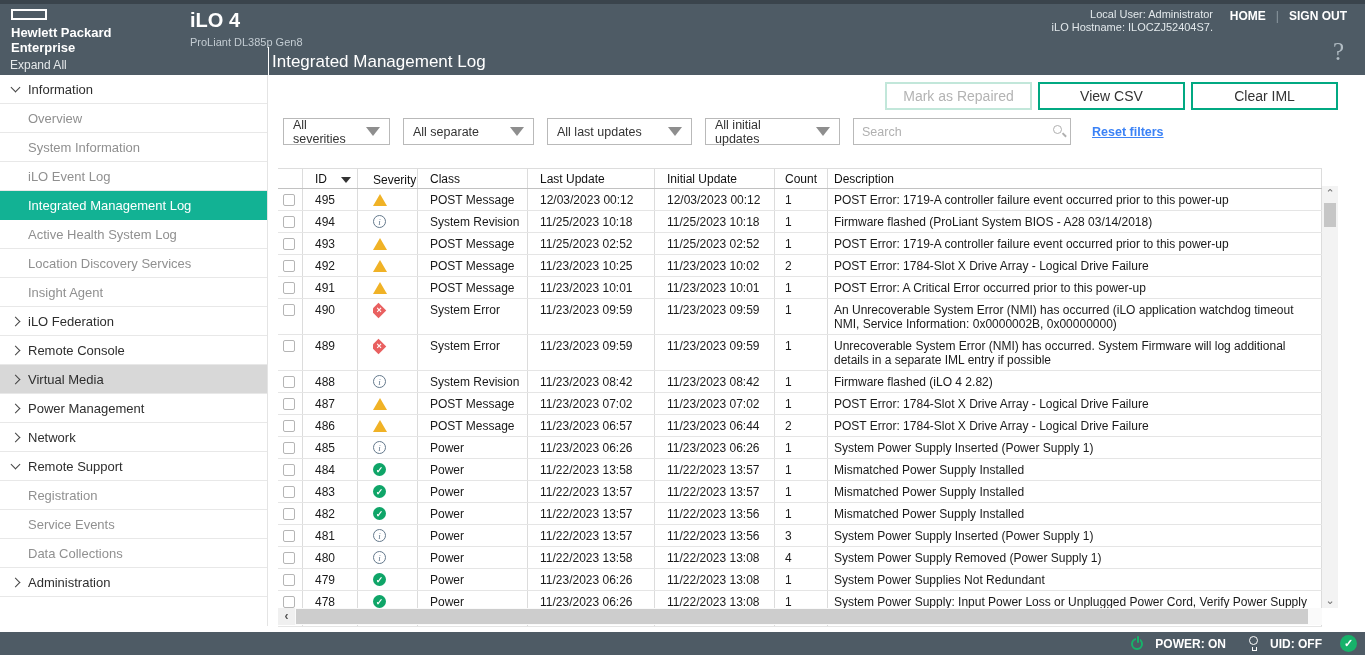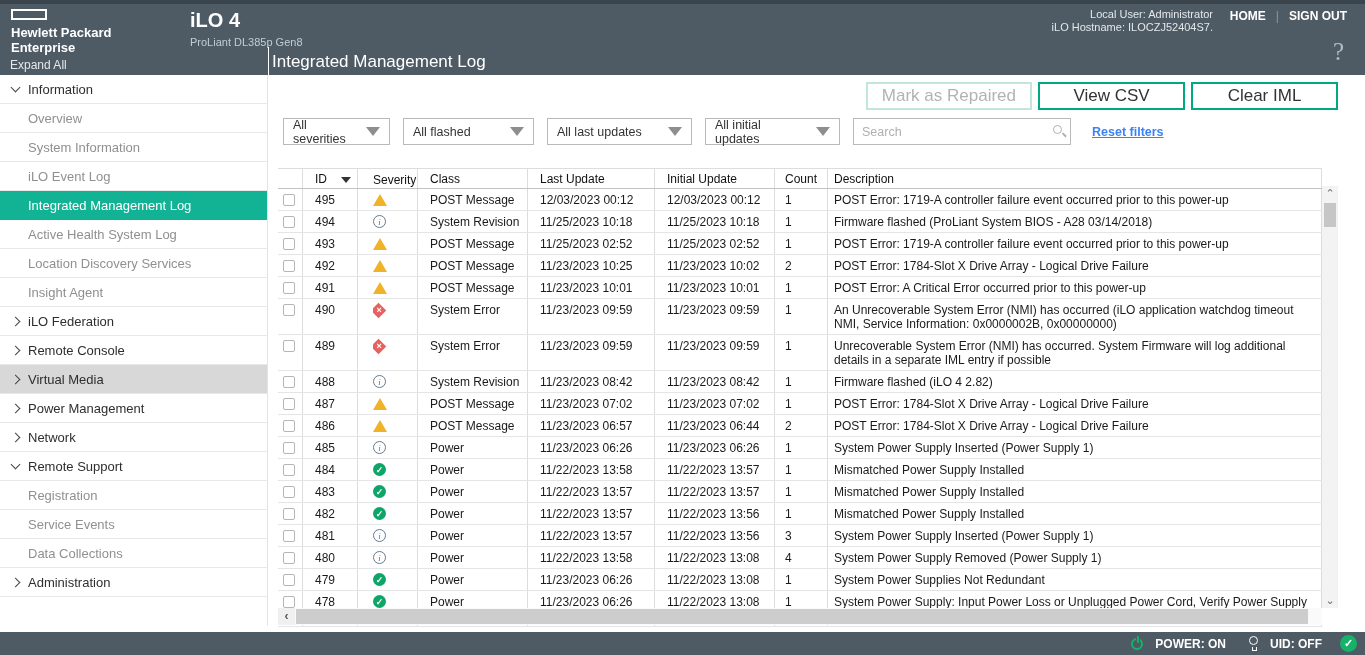--- a/index.html
+++ b/index.html
@@ -35,21 +35,21 @@
   .side-item.active .lbl { color:#fff; }
   .side-item.hovered { background:#d8d8d8; }
   .chev { position:absolute; left:12px; width:7px; height:7px; border-right:1.6px solid #444; border-bottom:1.6px solid #444; }
   .chev.right { transform:rotate(-45deg); top:11px; }
   .chev.down  { transform:rotate(45deg); top:9px; }
 
   
   .btn-row { position:absolute; top:82px; right:27px; display:flex; gap:6px; }
   .hp-btn {
     min-width:147px; height:27px; background:#fff; border:2px solid #01a982;
-    color:#333; font-size:17px; font-family:"Liberation Sans",sans-serif;
+    color:#333; font-size:14px; font-family:"Liberation Sans",sans-serif;
     display:flex; align-items:center; justify-content:center; padding:12px 14px; cursor:pointer;
   }
   .hp-btn.disabled { border-color:#c2e7da; color:#b3b3b3; cursor:default; }
   .hp-btn.wide { min-width:160px; }
 
   
   .filter-row { position:absolute; left:283px; top:118px; display:flex; gap:13px; align-items:center; }
   .dd {
     height:27px; border:1px solid #b9b9b9; background:#fff; display:flex; align-items:center;
     justify-content:space-between; padding:0 9px; font-size:12.5px; color:#333; cursor:pointer;
@@ -203,21 +203,21 @@
       <button class="hp-btn">Clear IML</button>
     </div>
 
   <div class="filter-row" id="filterRow">
 
     <div class="dd" style="width: 107px;">
         <span>All severities</span>
         <span class="dd-arrow"></span>
       </div>
       <div class="dd" style="width: 131px;">
-        <span>All flashed</span>
+        <span>All separate</span>
         <span class="dd-arrow"></span>
       </div>
       <div class="dd" style="width: 145px;">
         <span>All last updates</span>
         <span class="dd-arrow"></span>
       </div>
       <div class="dd" style="width: 135px;">
         <span>All initial updates</span>
         <span class="dd-arrow"></span>
       </div>

